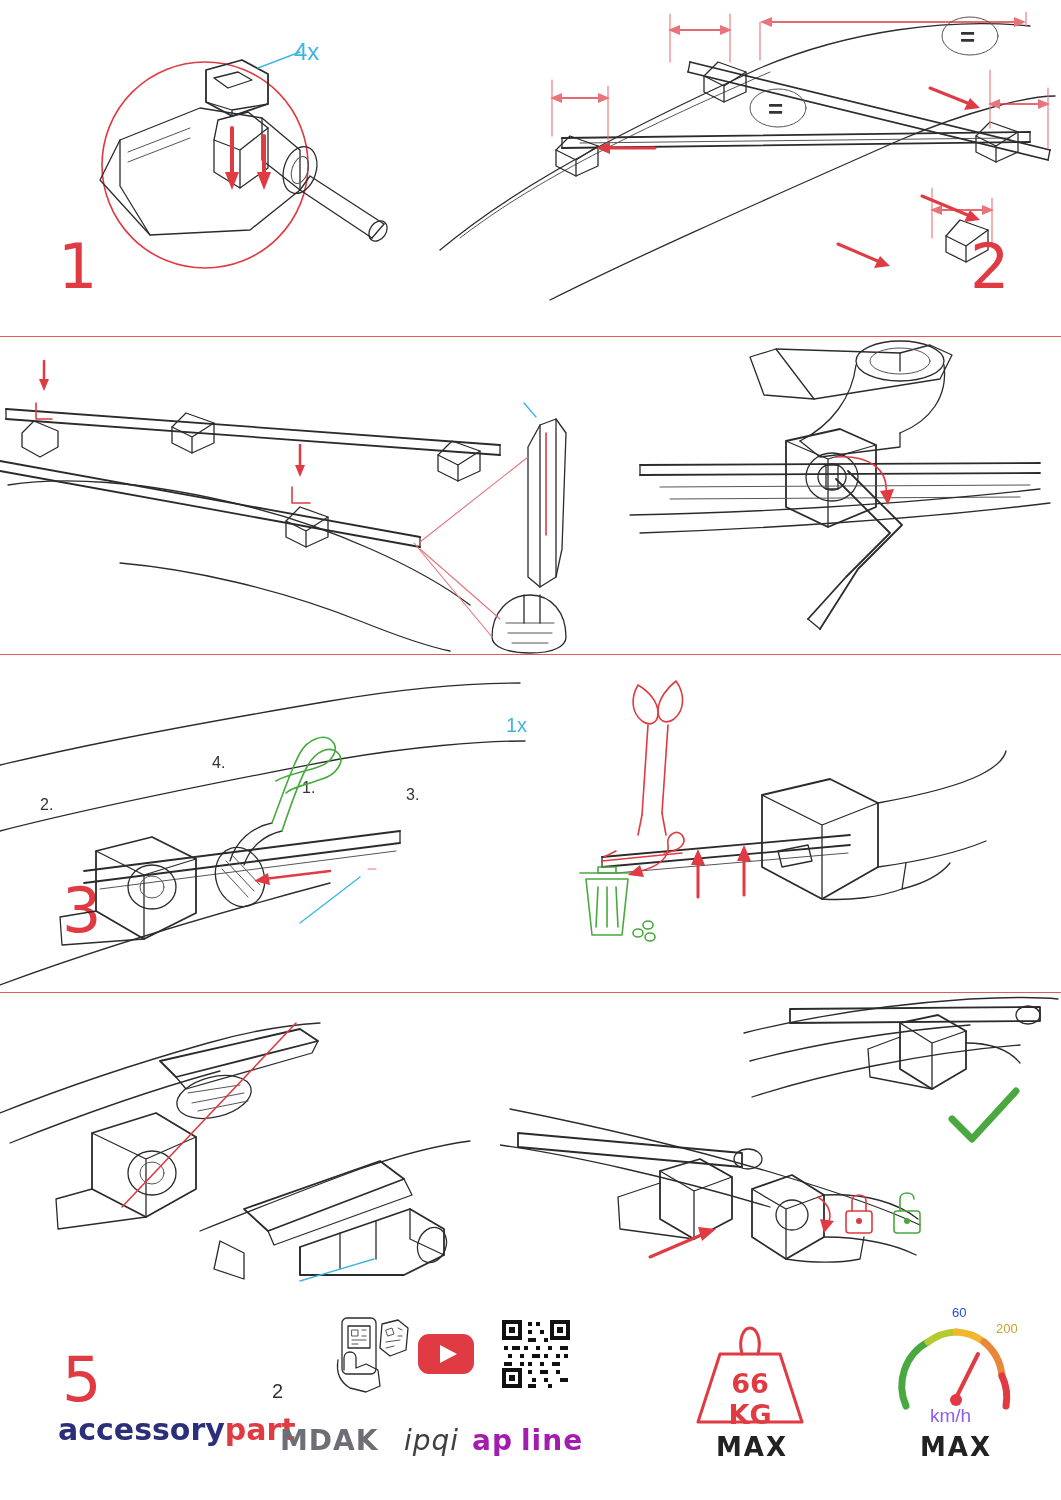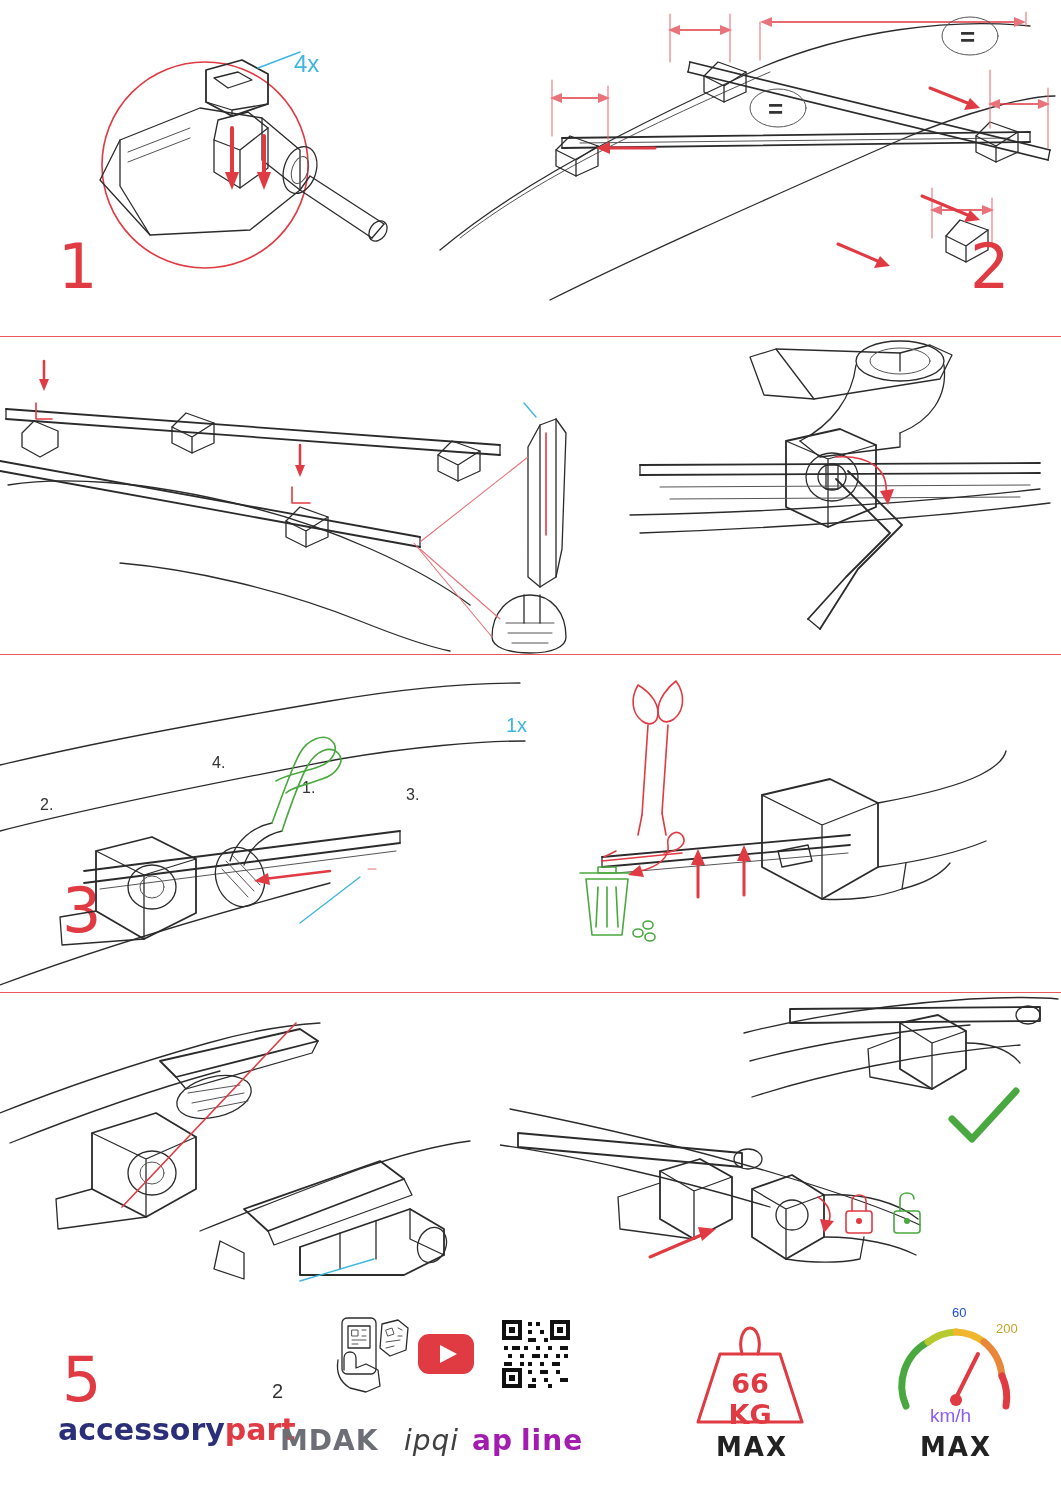--- a/index.html
+++ b/index.html
@@ -150,21 +150,21 @@
       <path class="ln" d="M372 238 L384 224"></path>
       <ellipse cx="378" cy="231" rx="8" ry="11" class="ln" transform="rotate(35 378 231)"></ellipse>
 
       <path class="rd" style="stroke-width:4" d="M232 128 L232 178"></path>
       <path d="M232 190 L225 172 L239 172 Z" fill="#e03a43"></path>
       <path class="rd" style="stroke-width:4" d="M264 136 L264 178"></path>
       <path d="M264 190 L257 172 L271 172 Z" fill="#e03a43"></path>
 
       <path class="cy" d="M258 68 L300 52"></path>
     </svg>
-    <div class="lbl cyan" style="left:294px;top:40px;font-size:24px;margin-top:12px;">4x</div>
+    <div class="lbl cyan" style="left:294px;top:40px;font-size:24px;">4x</div>
     <div class="step-num" style="left:58px;top:236px;">1</div>
   </div>
 
   <div class="panel" style="left:430px;top:0;width:631px;height:336px;">
     <svg class="art" width="631" height="336" viewBox="0 0 631 336">
 
       <path class="ln" d="M10 250 C70 200 150 150 330 68 C420 30 520 18 600 26"></path>
       <path class="ln" d="M120 300 C200 260 300 215 470 140 C540 110 600 96 625 96"></path>
       <path class="lnl" d="M30 238 C90 192 170 146 340 72"></path>
 

